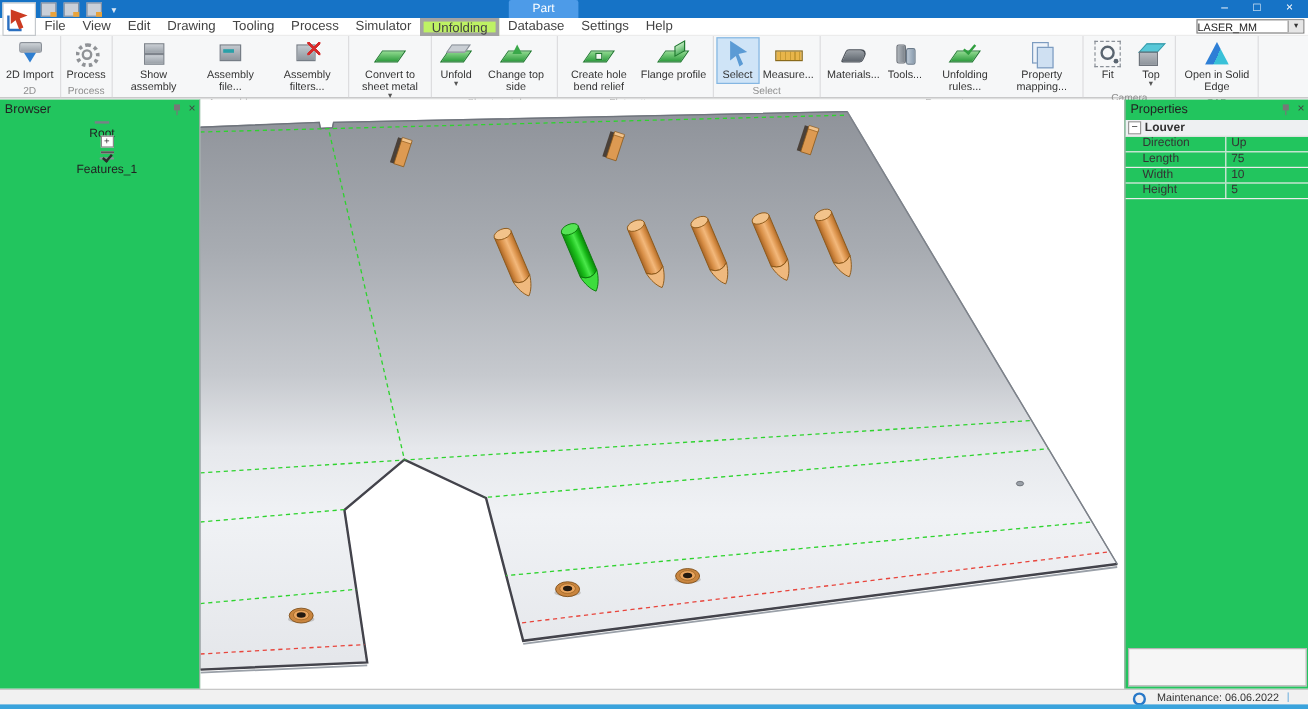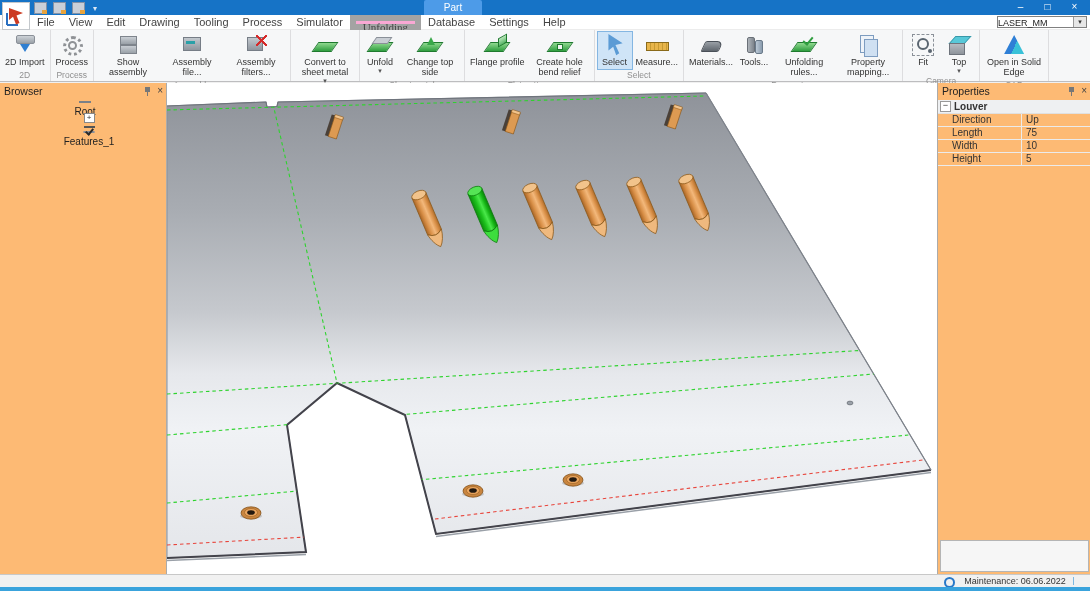--- a/index.html
+++ b/index.html
@@ -18,21 +18,21 @@
   .qicon{width:11px;height:10px;background:#c9cfd8;border:1px solid #8291a6;position:relative;}
   .qicon::after{content:"";position:absolute;right:-1px;bottom:-1px;width:5px;height:4px;background:#e8a33c;}
   .qat .caret{color:#dce8f5;font-size:8px;margin-left:2px;}
   
   .applogo{position:absolute;left:2px;top:2px;width:26px;height:26px;background:#fff;
            border:1px solid #c4c8cc;z-index:5;}
   
   .menubar{position:absolute;left:0;top:15px;width:1090px;height:15px;background:#ffffff;
            border-bottom:1px solid #ececec;display:flex;align-items:center;padding-left:30px;box-sizing:border-box;}
   .menu-item{font-size:11px;color:#444;padding:0 7px;height:15px;line-height:15px;}
-  .menu-item.active{background:#f9a8d4;border:6px solid #a3a3a3;line-height:13px;height:15px;box-sizing:border-box;font-family:Liberation Serif, serif;}
+  .menu-item.active{background:#bef264;border:3px solid #a3a3a3;line-height:13px;height:15px;box-sizing:border-box;}
   .machine{position:absolute;left:997px;top:16px;width:90px;height:12px;background:#fff;
            border:1px solid #808080;font-size:9px;line-height:12px;padding-left:0;box-sizing:border-box;color:#222;}
   .machine .drop{position:absolute;right:0;top:0;width:12px;height:10px;background:#e6e6e6;
            border-left:1px solid #9a9a9a;text-align:center;line-height:9px;font-size:7px;color:#333;}
   
   .ribbon{position:absolute;left:0;top:30px;width:1090px;height:52px;background:#f6f7f8;
           border-bottom:1px solid #bdbdbf;display:flex;box-sizing:border-box;}
   .rgroup{display:flex;flex-direction:column;border-right:1px solid #dddddf;padding:1px 2px 0;}
   .rbuttons{flex:1;display:flex;align-items:flex-start;}
   .rlabel{font-size:8.5px;color:#8f8f8f;text-align:center;height:11px;line-height:11px;}
@@ -77,21 +77,21 @@
   .ric-propmap::before{left:5px;top:2px;width:12px;height:16px;background:#eef3f9;border:1px solid #7d9cc0;}
   .ric-propmap::after{left:9px;top:6px;width:12px;height:16px;background:#cfe0f2;border:1px solid #7d9cc0;}
   .ric-fit::before{left:2px;top:1px;width:20px;height:20px;border:1px dashed #8a9098;}
   .ric-fit::after{left:7px;top:5px;width:8px;height:8px;border:2px solid #5a6570;border-radius:50%;box-shadow:7px 7px 0 -4px #5a6570;}
   .ric-cube::before{left:6px;top:3px;width:14px;height:6px;background:#58c8d8;border:1px solid #3898a8;transform:skewX(-42deg);}
   .ric-cube::after{left:3px;top:10px;width:14px;height:10px;background:linear-gradient(#b6bbc1,#8e949b);border:1px solid #6e747c;}
   .ric-solidedge::before{left:3px;top:2px;width:20px;height:19px;
       background:linear-gradient(115deg,#2e7fd6 55%,#39c1d8 55%);
       clip-path:polygon(50% 0,100% 100%,0 100%);}
   
-  .panel{position:absolute;top:83px;height:491px;background:#fdba74;box-sizing:border-box;}
+  .panel{position:absolute;top:83px;height:491px;background:#22c55e;box-sizing:border-box;}
   .browser{left:0;width:167px;border-right:1px solid #ababab;}
   .props{left:937px;width:153px;border-left:1px solid #ababab;}
   .phead{display:flex;align-items:center;height:14px;padding:1px 3px 0 4px;font-size:10.5px;color:#222;}
   .phead .sp{flex:1;}
   .pin{width:7px;height:9px;position:relative;margin-right:6px;}
   .pin::before{content:"";position:absolute;left:1px;top:0;width:5px;height:5px;background:#777;}
   .pin::after{content:"";position:absolute;left:3px;top:5px;width:1px;height:4px;background:#777;}
   .pclose{font-size:10px;color:#444;line-height:10px;}
   
   .tree{padding:3px 0 0 4px;font-size:10px;color:#222;}
@@ -225,26 +225,26 @@
           <div class="rbtn">
             <span class="ric ric-topside"></span>
             <span class="rlbl">Change top side</span>
           </div>
         </div>
         <div class="rlabel">Sheet metal</div>
       </div>
       <div class="rgroup">
         <div class="rbuttons">
           <div class="rbtn">
+            <span class="ric ric-holerelief"></span>
+            <span class="rlbl">Create hole bend relief</span>
+          </div>
+          <div class="rbtn">
             <span class="ric ric-flange"></span>
             <span class="rlbl">Flange profile</span>
-          </div>
-          <div class="rbtn">
-            <span class="ric ric-holerelief"></span>
-            <span class="rlbl">Create hole bend relief</span>
           </div>
         </div>
         <div class="rlabel">Flat pattern</div>
       </div>
       <div class="rgroup">
         <div class="rbuttons">
           <div class="rbtn active">
             <span class="ric ric-selectarrow"></span>
             <span class="rlbl">Select</span>
           </div>

